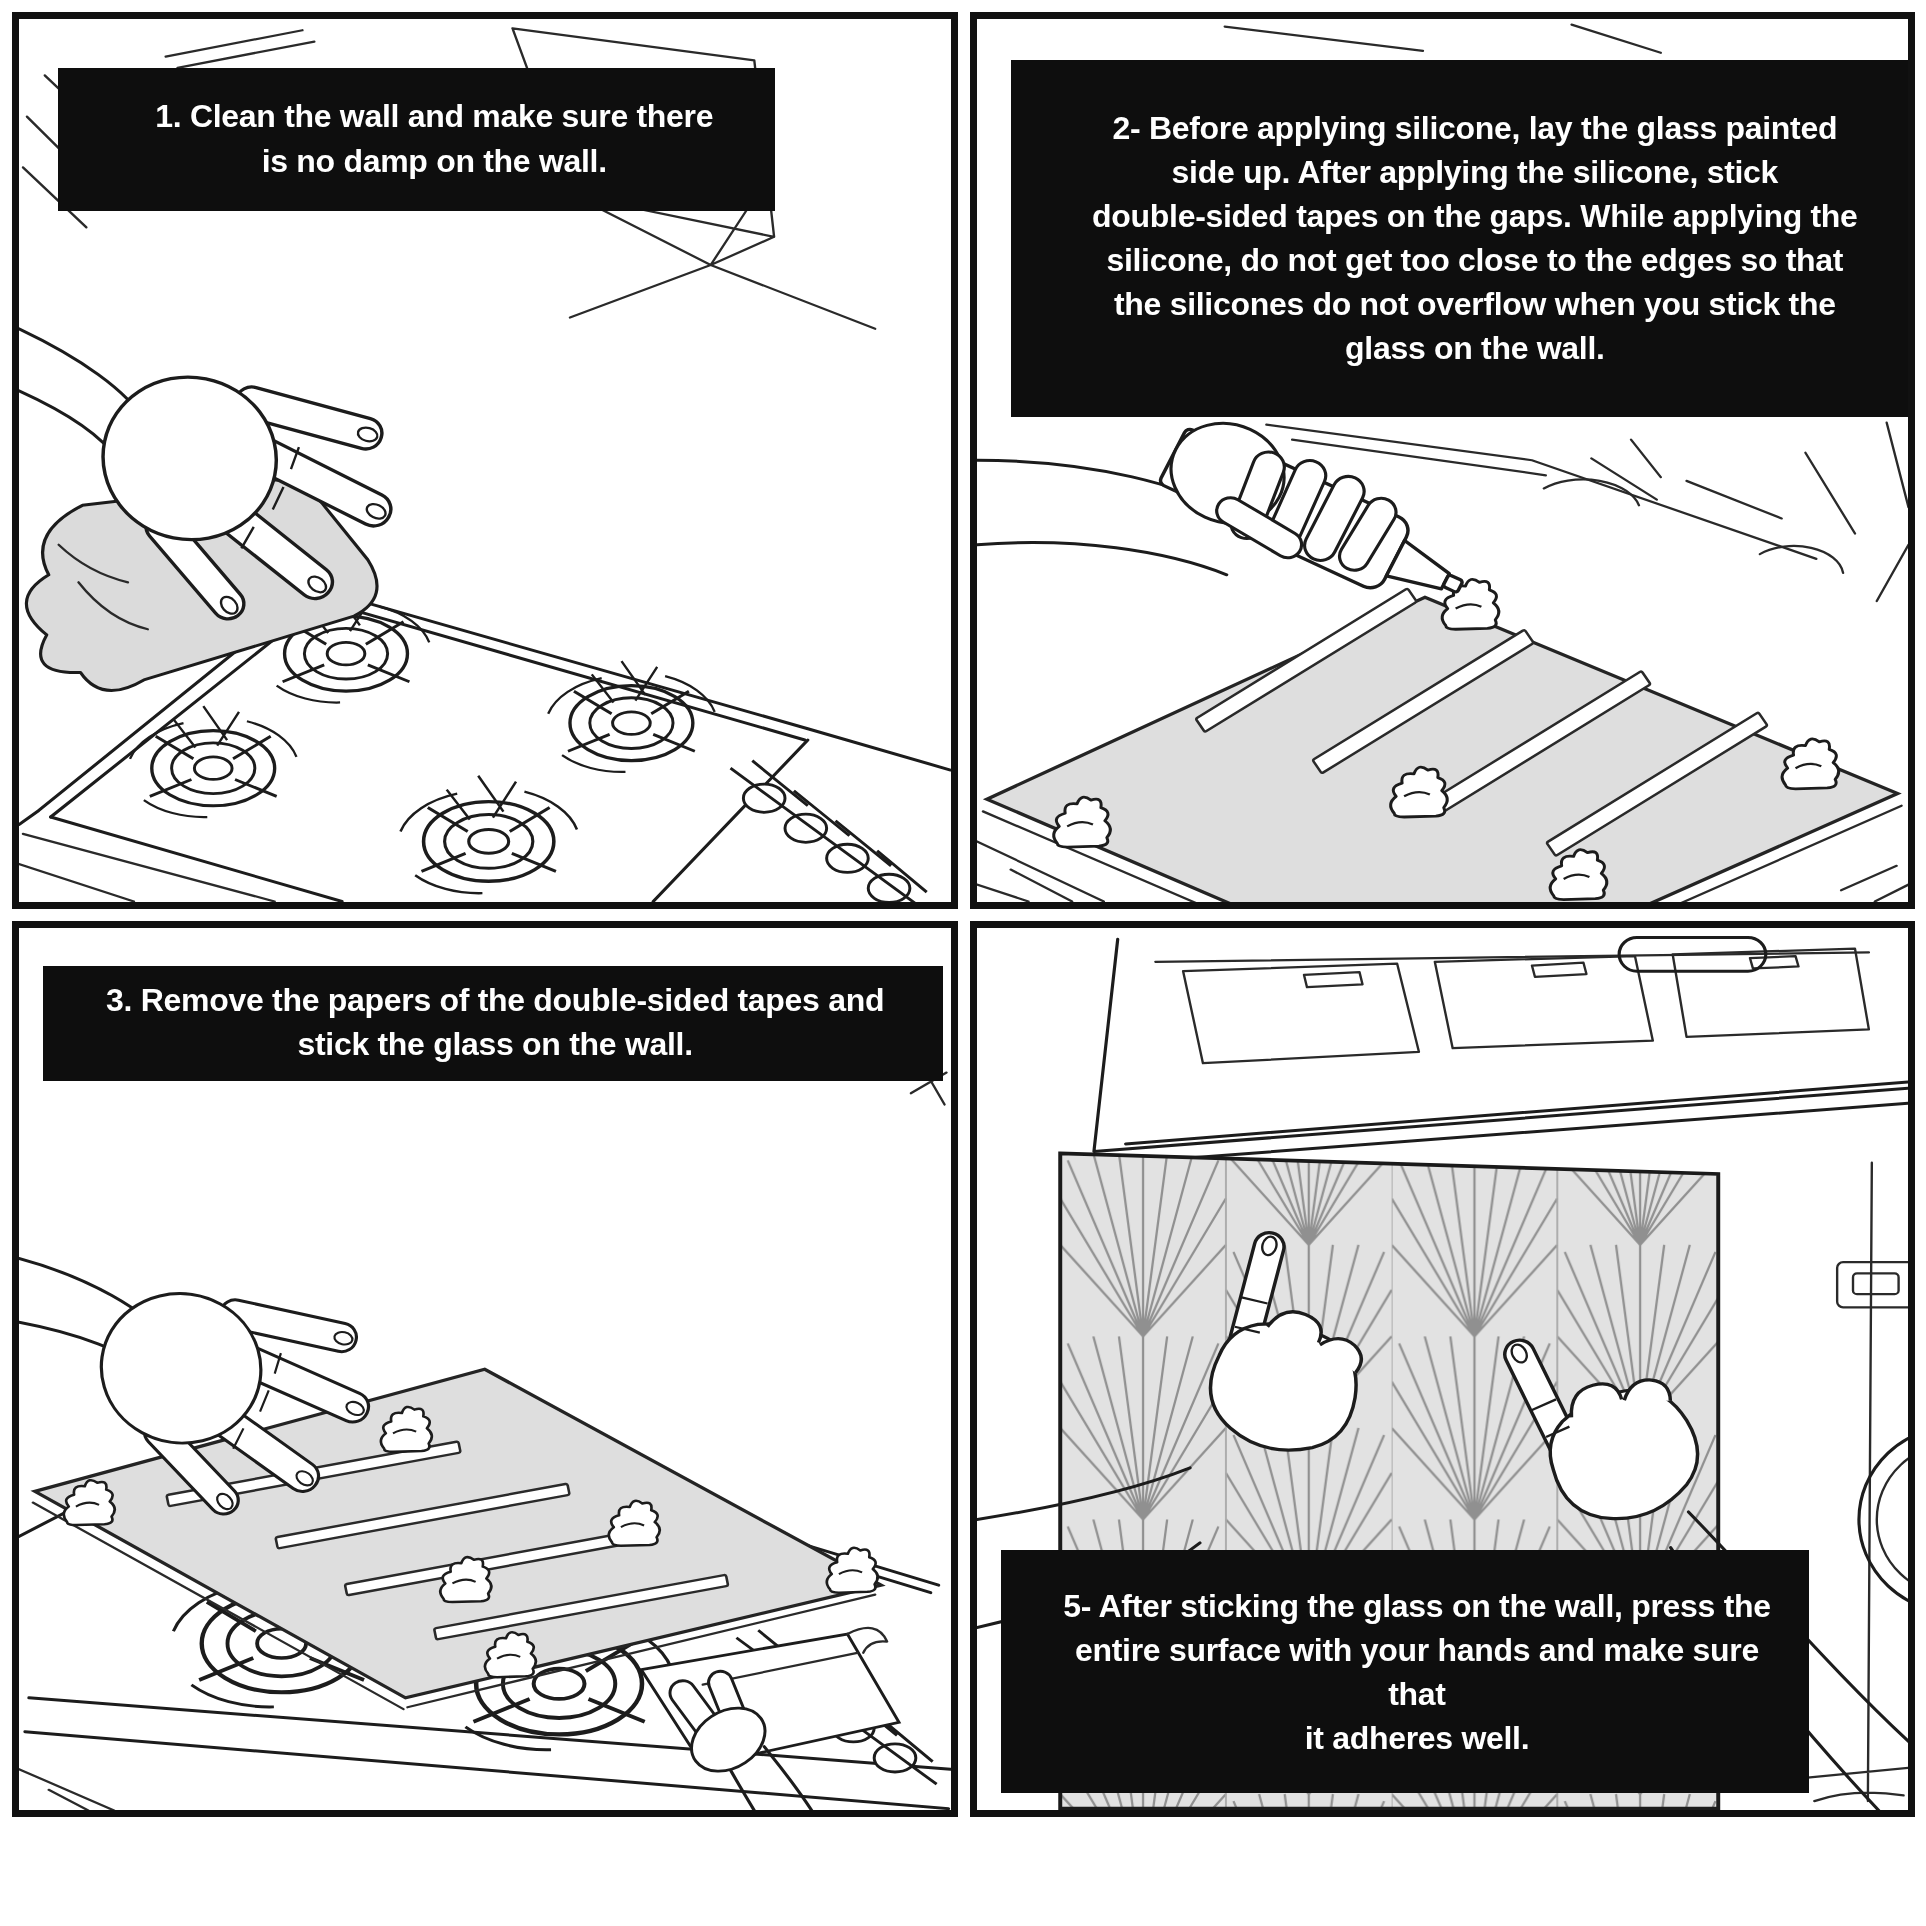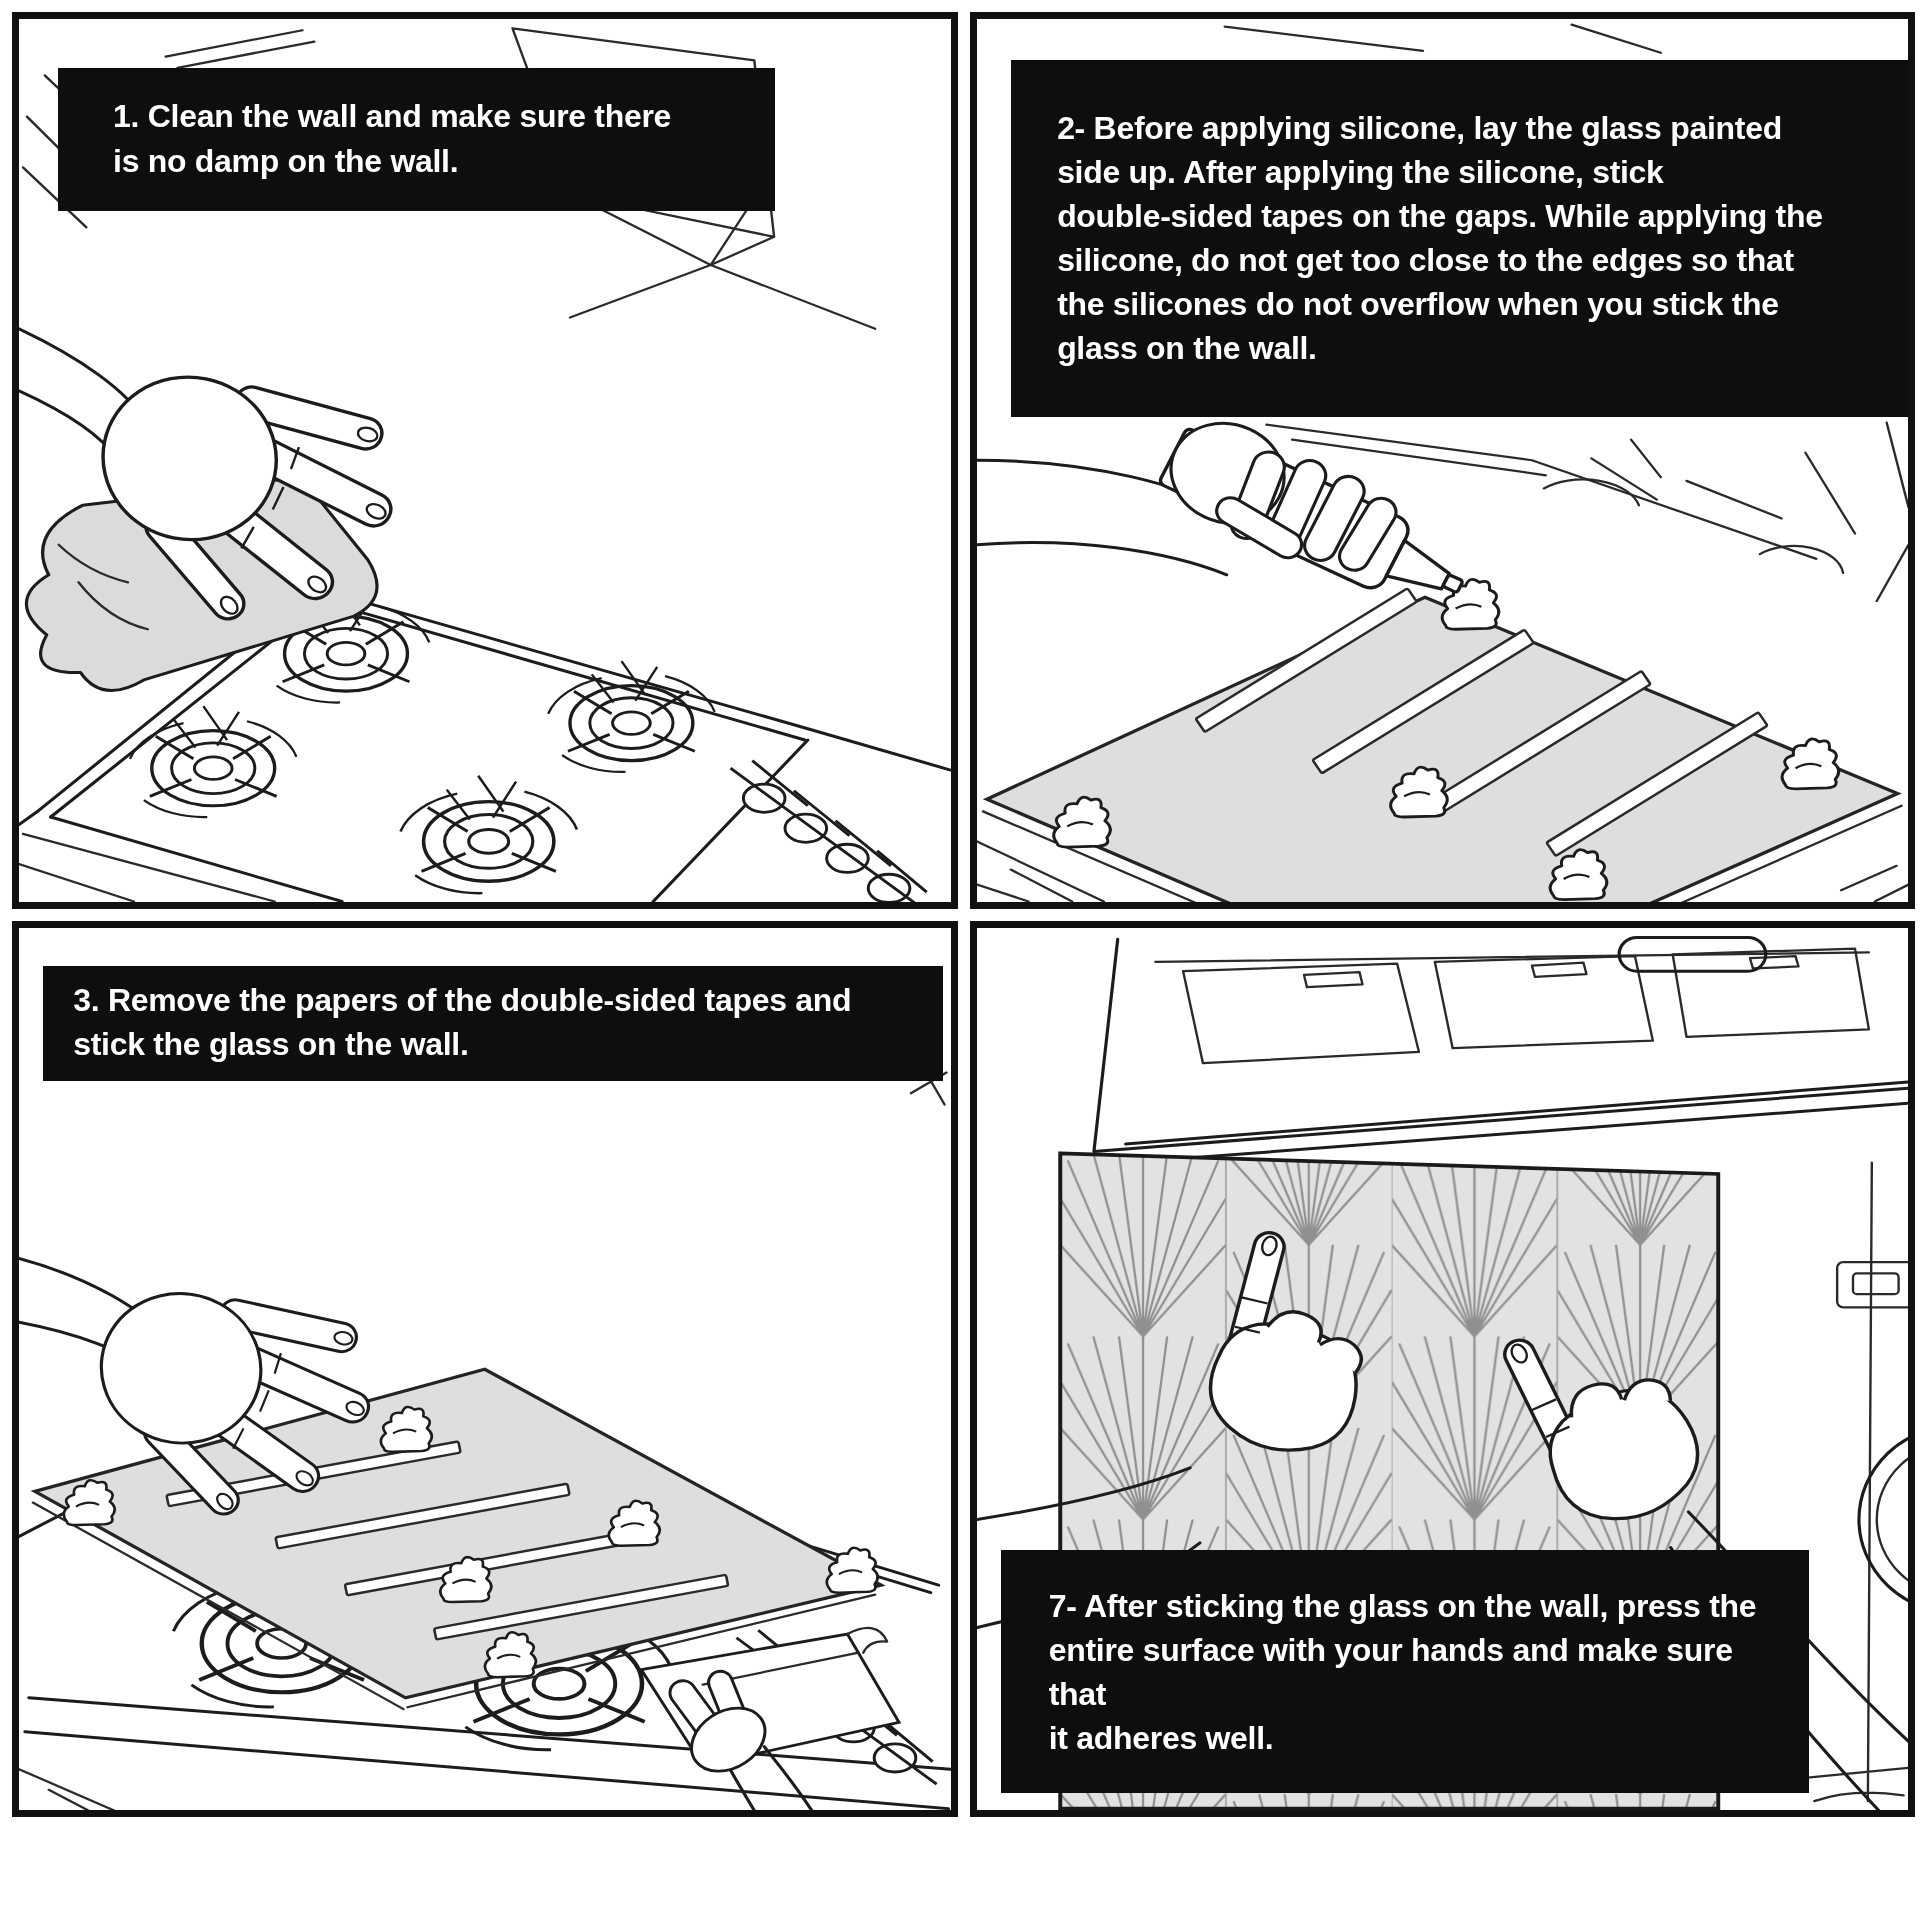--- a/index.html
+++ b/index.html
@@ -1,19 +1,19 @@
 <!DOCTYPE html>
 <html><head>
 <meta charset="utf-8">
 <style>
   html,body{margin:0;padding:0;background:#fff;}
   .sheet{
     width:1927px;height:1829px;box-sizing:border-box;
     padding:12px;background:#fff;
-    display:grid;grid-template-columns:1fr 1fr;grid-template-rows:1fr 1fr;gap:12px;
+    display:grid;grid-template-columns:1fr 1fr;grid-template-rows:1fr 1fr;gap:12px;text-align:center;
   }
   .panel{
     position:relative;border:7px solid #111;background:#fff;overflow:hidden;
   }
   .illus{position:absolute;inset:0;width:100%;height:100%;}
   .caption{
     position:absolute;z-index:3;box-sizing:border-box;
     background:#0e0e0e;color:#fff;
     font-family:"Liberation Sans",sans-serif;font-weight:700;
     font-size:32px;line-height:1.38;letter-spacing:-0.3px;
@@ -268,19 +268,19 @@
       <polygon points="84,240 748,262 748,938 84,938" fill="url(#fanpat)" stroke="#1a1a1a" stroke-width="4"></polygon>
       <g>
         <path class="s3" d="M0,630 C90,615 160,598 215,575 M0,745 C95,722 170,700 225,655"></path>
         <use href="#pointhand" transform="translate(300,480) rotate(14)"></use>
       </g>
       <g>
         <path class="s3" d="M954,880 C870,800 790,700 718,622 M910,940 C830,850 760,760 700,660"></path>
         <use href="#pointhand" transform="translate(640,560) rotate(-25)"></use>
       </g>
     </svg>
-    <div class="caption cap4">7- After sticking the glass on the wall, press the
+    <div class="caption cap4">5- After sticking the glass on the wall, press the
 entire surface with your hands and make sure that
 it adheres well.</div>
   </section>
 
 </div>
 
 
 </body></html>

